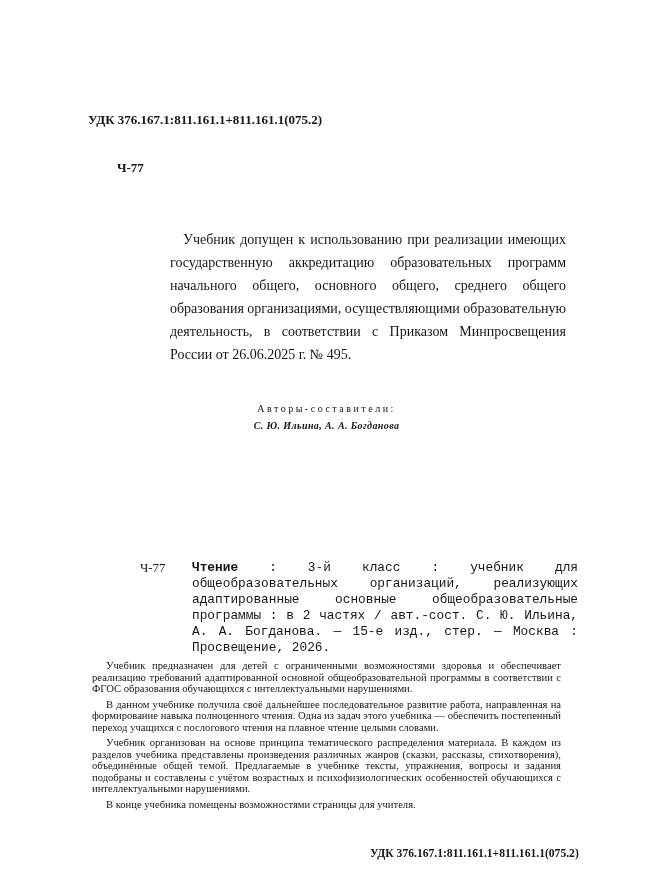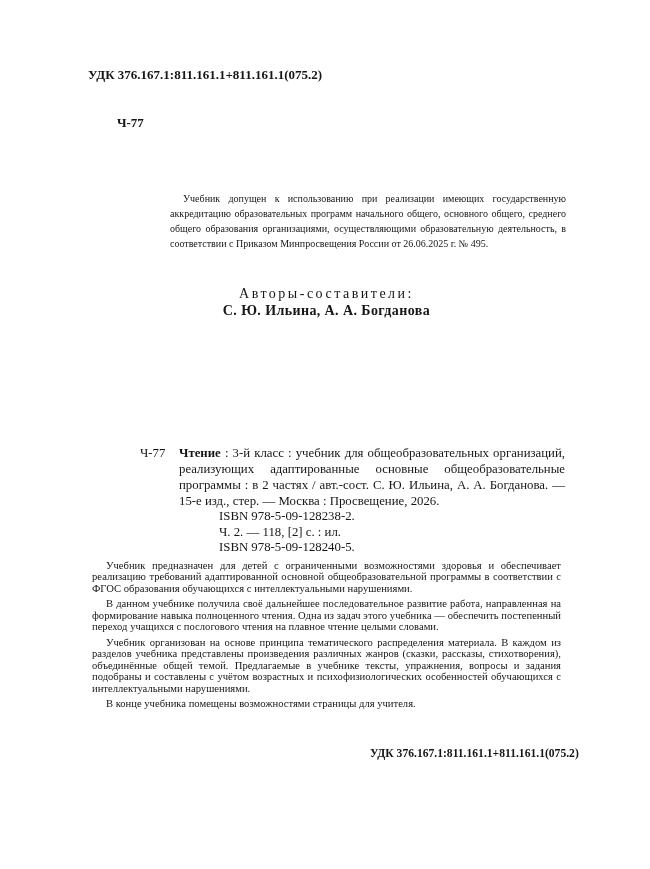--- a/index.html
+++ b/index.html
@@ -11,73 +11,74 @@
     width: 650px;
     height: 869px;
     overflow: hidden;
     font-family: "Liberation Serif", serif;
     color: #161616;
   }
   .page {
     box-sizing: border-box;
     width: 516px;
     height: 869px;
-    padding: 35px 85px 0 88px;
+    padding: 80px 85px 0 88px;
   }
 
   
   .header-codes {
     font-size: 13px;
     font-weight: bold;
     line-height: 16px;
     white-space: pre;
   }
   .header-codes .code-line-indent { margin-left: 29px; }
 
   
   .approval {
-    margin-top: 28px;
+    margin-top: 20px;
     margin-left: 82px;
     width: 396px;
-    font-size: 10px;
-    line-height: 15px;
+    font-size: 14px;
+    line-height: 23px;
     text-align: justify;
   }
   .approval p {
     margin: 0;
     text-indent: 13px;
   }
 
   
   .authors {
     margin-top: 34px;
     width: 477px;
     text-align: center;
-    font-size: 14px;
+    font-size: 10px;
     line-height: 17px;
   }
   .authors .authors-heading { letter-spacing: 2.5px; }
-  .authors .authors-names { font-weight: bold; letter-spacing: 0.4px; }
+  .authors .authors-names { font-weight: bold; letter-spacing: 0.4px; font-style: italic; }
 
   
   .catalog {
     margin-top: 126px;
     margin-left: 52px;
     position: relative;
     font-size: 12.8px;
     line-height: 16px;
   }
   .catalog-code {
     position: absolute;
     left: 0;
     top: 0;
   }
   .catalog-text {
-    margin-left: 39px;
+    margin-left: 52px;
     width: 386px;
+    font-family: Liberation Mono, monospace;
   }
   .catalog-entry {
     margin: 0;
     text-align: justify;
   }
   .catalog-entry .catalog-title { font-weight: bold; }
   .catalog-lines { margin-left: 40px; line-height: 15.5px; }
   .catalog-lines div { white-space: nowrap; }
 
   
@@ -119,25 +120,20 @@
 
   <div class="authors">
     <div class="authors-heading">Авторы-составители:</div>
     <div class="authors-names">С. Ю. Ильина, А. А. Богданова</div>
   </div>
 
   <div class="catalog">
     <span class="catalog-code">Ч-77</span>
     <div class="catalog-text">
       <p class="catalog-entry"><span class="catalog-title">Чтение</span><span> : 3-й класс : учебник для общеобразовательных организаций, реализующих адаптированные основные общеобразовательные программы : в 2 частях / авт.-сост. С. Ю. Ильина, А. А. Богданова. — 15-е изд., стер. — Москва : Просвещение, 2026.</span></p>
-      <div class="catalog-lines">
-        <div>ISBN 978-5-09-128238-2.</div>
-        <div>Ч. 2. — 118, [2] с. : ил.</div>
-        <div>ISBN 978-5-09-128240-5.</div>
-      </div>
     </div>
   </div>
 
   <div class="annotation">
     <p>Учебник предназначен для детей с ограниченными возможностями здоровья и обеспечивает реализацию требований адаптированной основной общеобразовательной программы в соответствии с ФГОС образования обучающихся с интеллектуальными нарушениями.</p>
     <p>В данном учебнике получила своё дальнейшее последовательное развитие работа, направленная на формирование навыка полноценного чтения. Одна из задач этого учебника — обеспечить постепенный переход учащихся с послогового чтения на плавное чтение целыми словами.</p>
     <p>Учебник организован на основе принципа тематического распределения материала. В каждом из разделов учебника представлены произведения различных жанров (сказки, рассказы, стихотворения), объединённые общей темой. Предлагаемые в учебнике тексты, упражнения, вопросы и задания подобраны и составлены с учётом возрастных и психофизиологических особенностей обучающихся с интеллектуальными нарушениями.</p>
     <p>В конце учебника помещены возможностями страницы для учителя.</p>
   </div>
 

